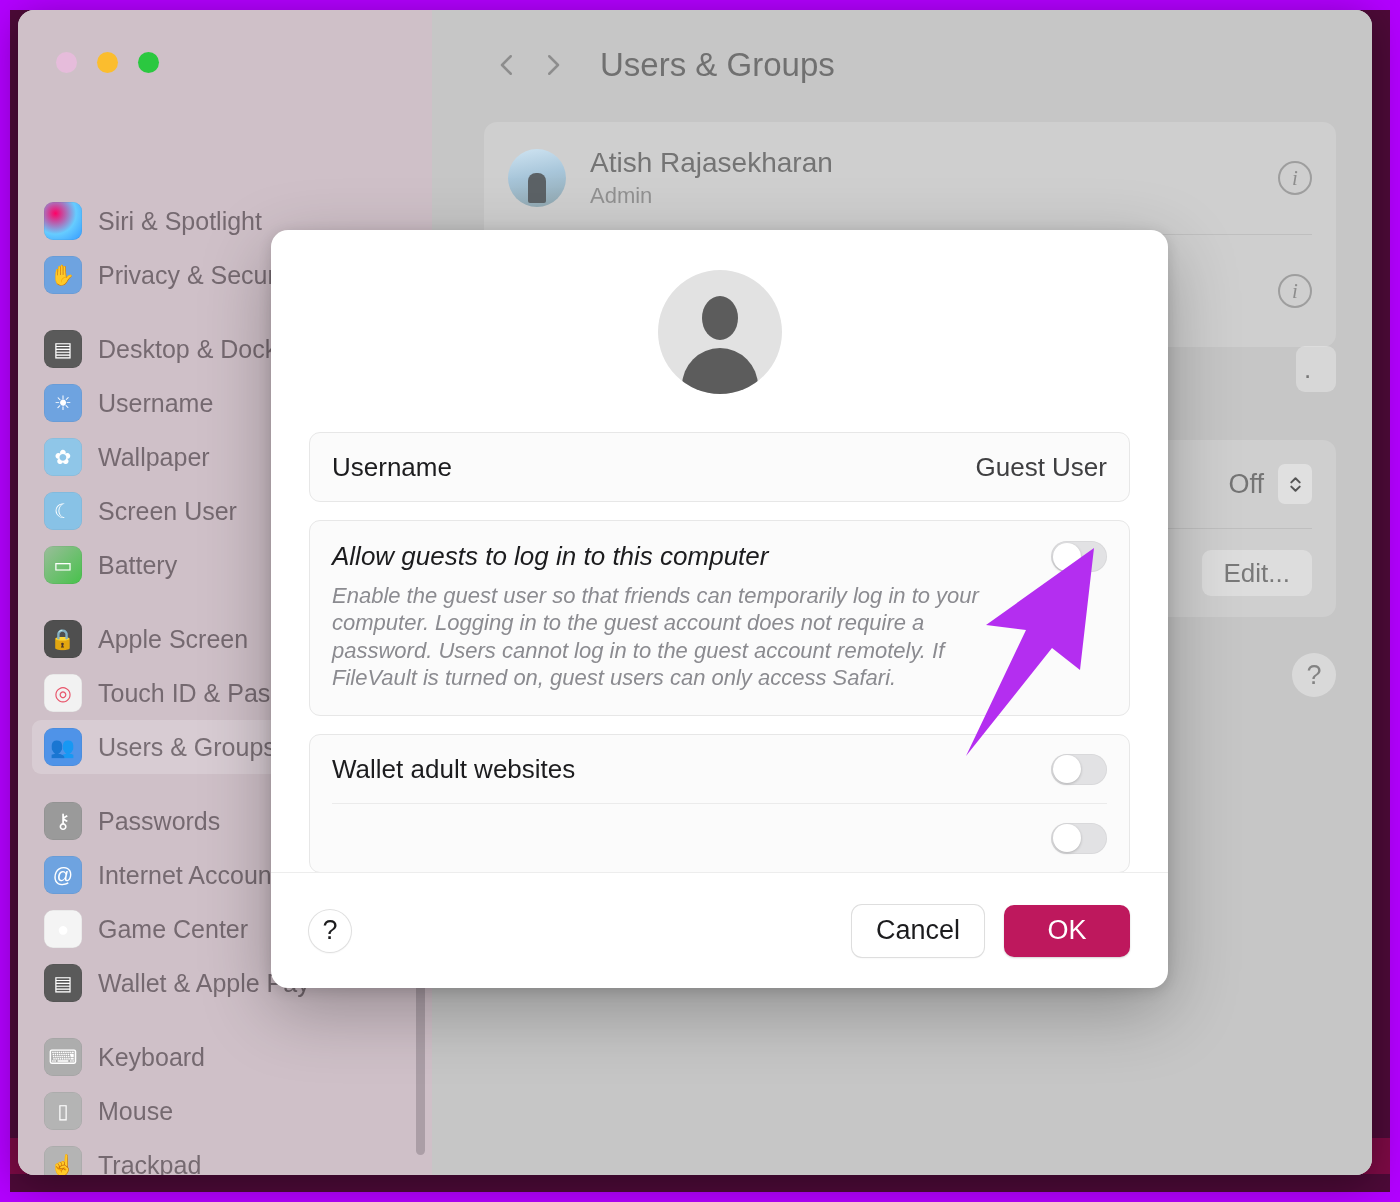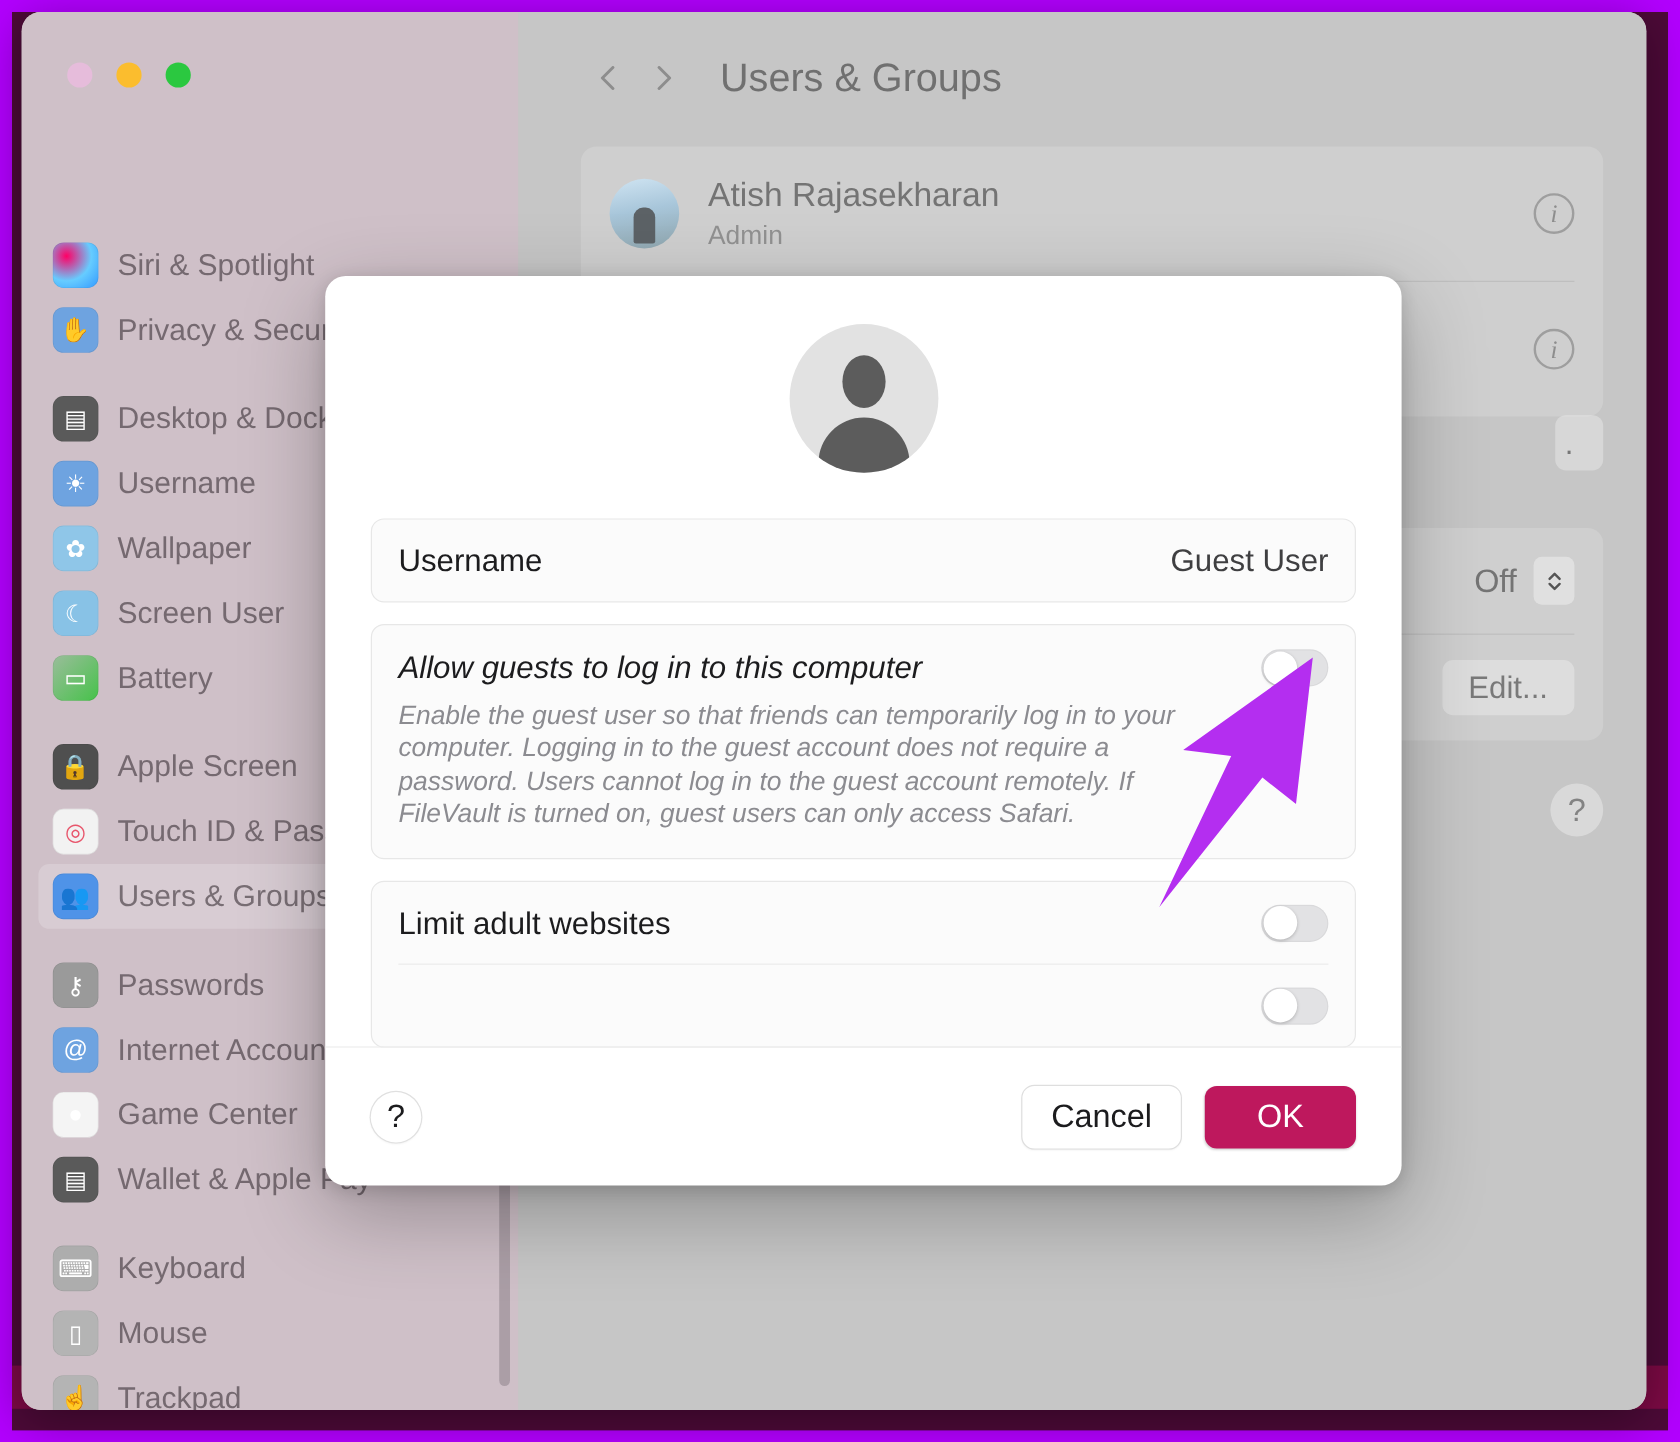--- a/index.html
+++ b/index.html
@@ -520,21 +520,21 @@
               <div class="desc">Enable the guest user so that friends can temporarily log in to your computer. Logging in to the guest account does not require a password. Users cannot log in to the guest account remotely. If FileVault is turned on, guest users can only access Safari.</div>
             </div>
             <div class="switch">
               <span class="knob"></span>
             </div>
           </div>
         </div>
 
         <div class="group-card">
           <div class="row">
-            <span class="row-label">Limit adult websites</span>
+            <span class="row-label">Wallet adult websites</span>
             <span class="switch" style="margin-left:auto">
               <span class="knob"></span>
             </span>
           </div>
           <div class="row-divider"></div>
           <div class="row">
             <span class="switch" style="margin-left:auto">
               <span class="knob"></span>
             </span>
           </div>

